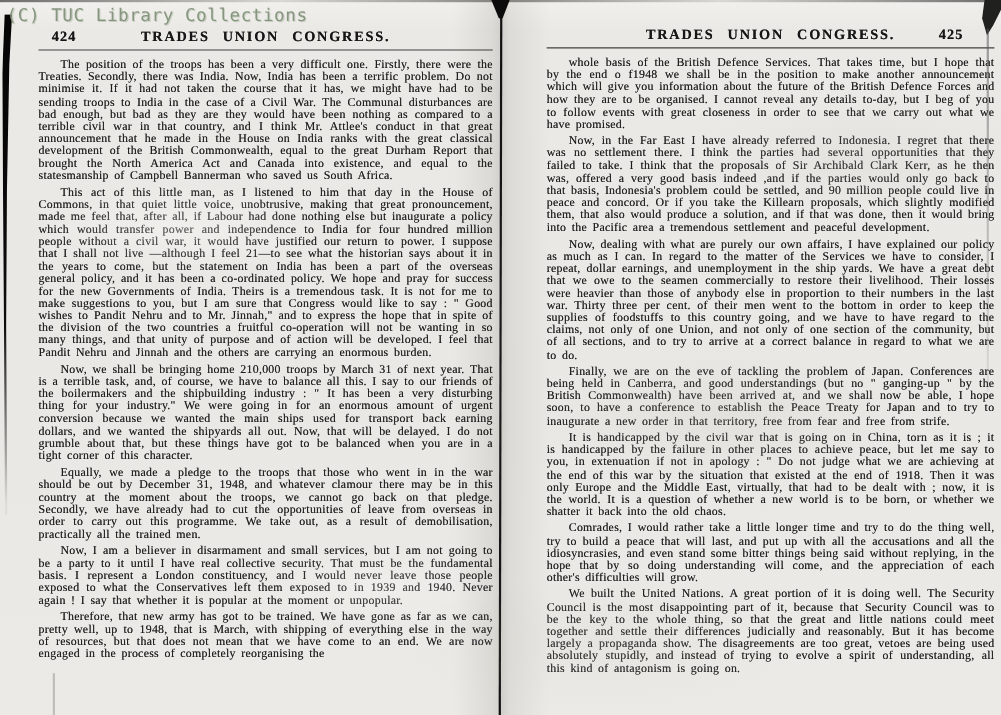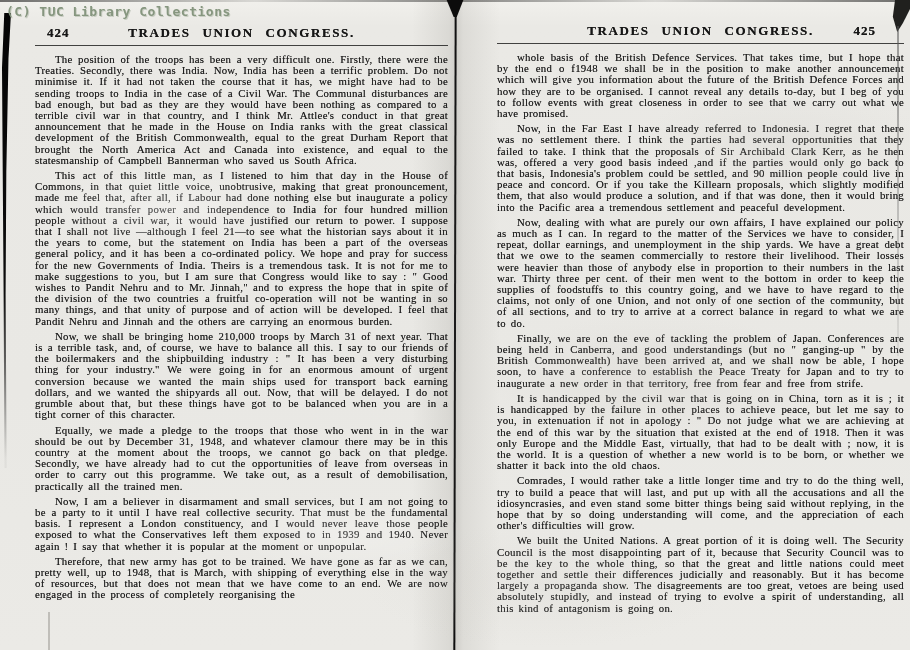--- a/index.html
+++ b/index.html
@@ -25,21 +25,21 @@
       radial-gradient(210px 75px at 86% 22%, rgba(204,202,197,0.20), transparent 70%),
       radial-gradient(260px 90px at 60% 90%, rgba(209,206,200,0.18), transparent 70%);
   }
   .top-edge {
     position: absolute; top: 0; left: 0; width: 100%; height: 2px;
     background: linear-gradient(90deg, rgba(0,0,0,0.55), rgba(0,0,0,0.10) 28%, rgba(0,0,0,0.45) 50%, rgba(0,0,0,0.10) 72%, rgba(0,0,0,0.55));
   }
   .watermark {
     position: absolute; left: 6px; top: 4px;
     font-family: "DejaVu Sans Mono", monospace;
-    font-size: 13px; font-weight: bold;
+    font-size: 16px; font-weight: normal;
     color: #86967f;
     letter-spacing: 0.5px;
     text-shadow: 1px 1px 0 rgba(134,150,127,0.35);
     white-space: nowrap;
   }
   .edge-left {
     position: absolute; left: 2px; top: 13px;
     width: 9px; height: 455px;
     background: linear-gradient(to bottom, #050505 0%, #0c0c0c 62%, rgba(30,30,30,0.05) 98%);
     clip-path: polygon(25% 0, 100% 0, 72% 10%, 48% 35%, 40% 62%, 52% 100%, 28% 100%, 18% 62%, 8% 35%, 0 12%);

